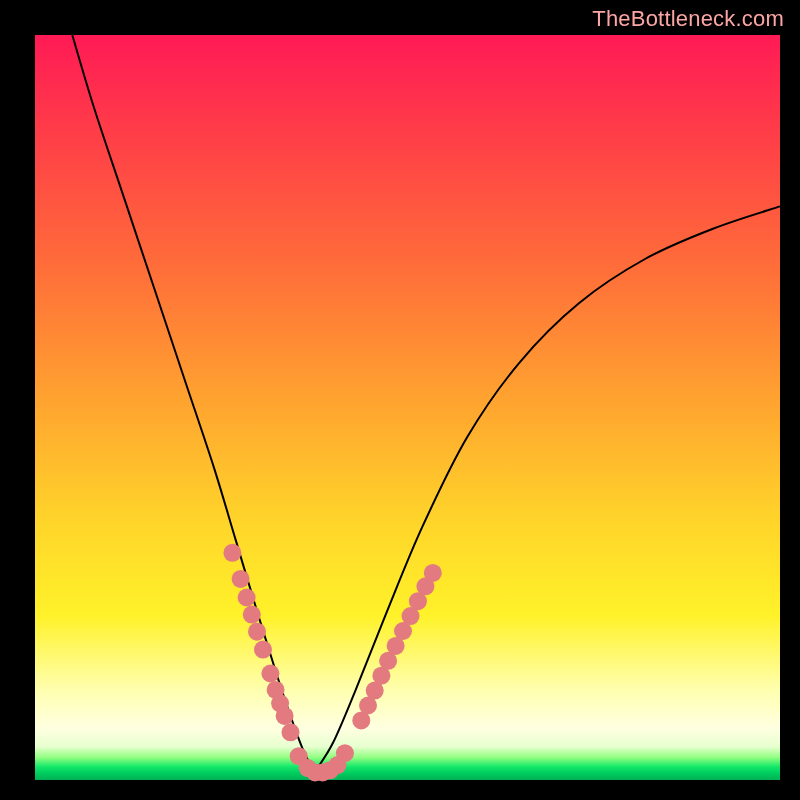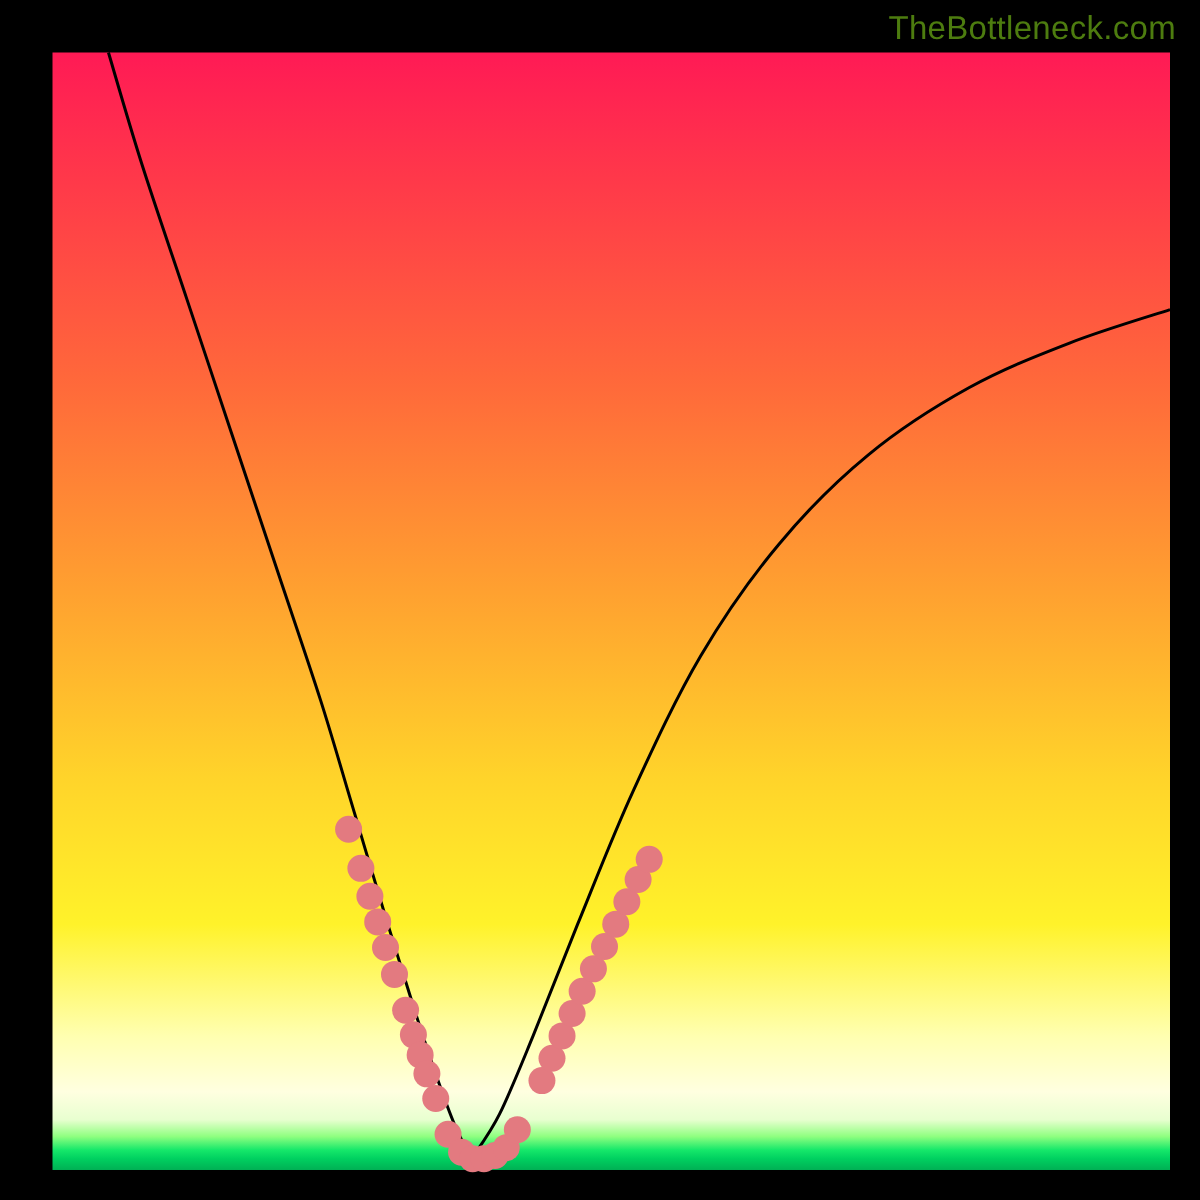--- a/index.html
+++ b/index.html
@@ -38,21 +38,21 @@
       #8fff80 97%,
       #16e86a 98.2%,
       #00d060 99%,
       #00b054 100%
     );
   }
   .attribution {
     position: absolute;
     top: 6px;
     right: 16px;
-    color: #4d7c0f;
+    color: #fca5a5;
     font-size: 22px;
     font-weight: 500;
     letter-spacing: 0.2px;
     user-select: none;
   }
   svg.curves {
     position: absolute;
     left: 0;
     top: 0;
     width: 745px;

